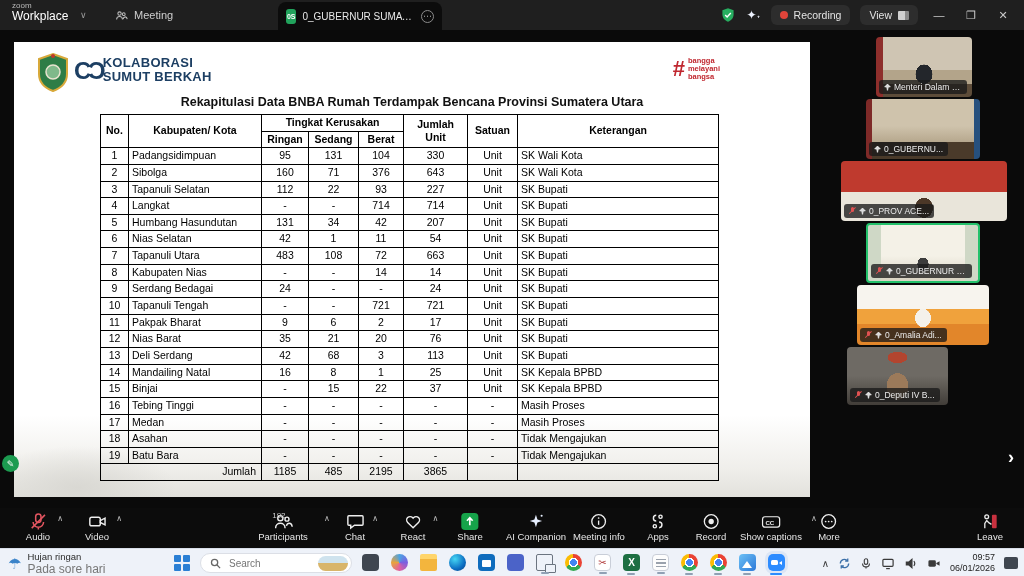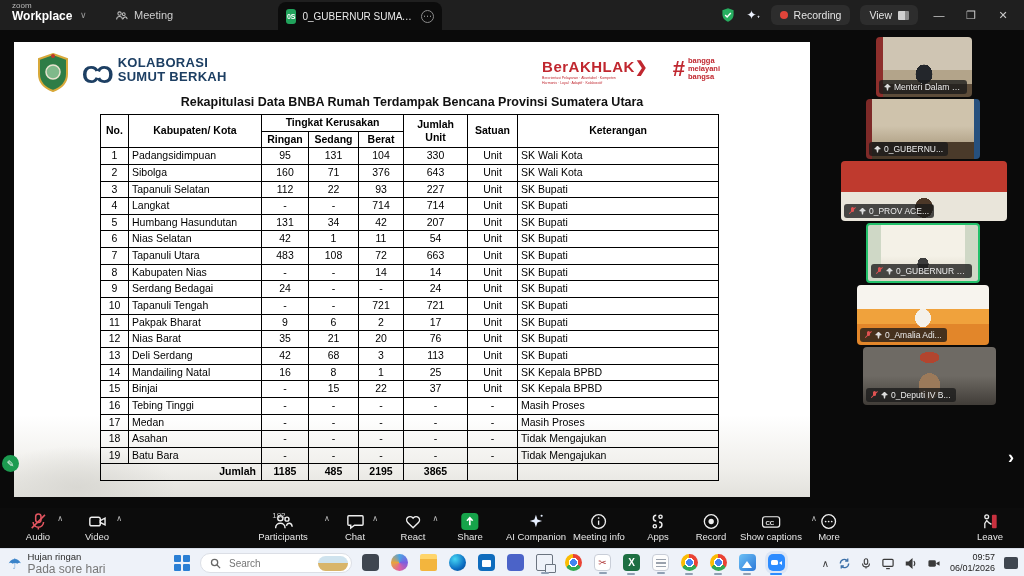--- a/index.html
+++ b/index.html
@@ -3,58 +3,58 @@
 <meta charset="utf-8">
 <style>
   html,body{margin:0;padding:0;background:#000;}
   *{box-sizing:border-box;font-family:"Liberation Sans",sans-serif;}
   #stage{position:relative;width:1024px;height:576px;background:#0a0a0a;overflow:hidden;}
 
   
   .titlebar{position:absolute;left:0;top:0;width:1024px;height:30px;background:#1f1f1f;display:flex;align-items:center;}
   .brand{position:absolute;left:12px;top:2px;color:#fff;line-height:1;}
   .brand .z{font-size:8px;color:#b9b9b9;}
-  .brand .w{font-size:12px;font-weight:bold;}
+  .brand .w{font-size:12px;font-weight:normal;}
   .brand-chevron{position:absolute;left:80px;top:10px;color:#9a9a9a;font-size:9px;}
   .meeting-tab{position:absolute;left:115px;top:0;height:30px;display:flex;align-items:center;gap:6px;color:#cfcfcf;font-size:11px;}
   .active-tab{position:absolute;left:278px;top:2px;width:164px;height:28px;background:#0c0c0c;border-radius:8px 8px 0 0;display:flex;align-items:center;gap:6px;padding:0 8px;}
   .tab-avatar{width:15px;height:15px;border-radius:3px;background:#21a35c;color:#fff;font-size:7px;font-weight:bold;display:flex;align-items:center;justify-content:center;}
   .tab-label{color:#e8e8e8;font-size:10px;white-space:nowrap;overflow:hidden;text-overflow:ellipsis;max-width:118px;}
   .tab-more{color:#bdbdbd;font-size:9px;border:1px solid #8b8b8b;border-radius:50%;width:13px;height:13px;line-height:10px;text-align:center;flex:0 0 auto;}
   .tb-right{position:absolute;right:0;top:0;height:30px;display:flex;align-items:center;gap:10px;padding-right:10px;}
   .rec-pill,.view-pill{background:#2d2d2d;border-radius:6px;height:20px;display:flex;align-items:center;gap:6px;padding:0 9px;color:#e3e3e3;font-size:10.5px;}
   .rec-dot{width:8px;height:8px;border-radius:50%;background:#e0443a;}
   .view-grid{width:11px;height:9px;background:linear-gradient(90deg,#cfcfcf 0 65%,#8a8a8a 65% 100%);border-radius:1px;}
   .winbtn{color:#c9c9c9;font-size:11px;width:22px;text-align:center;}
   .sparkle{color:#eef3ff;font-size:12px;}
 
   
   .doc{position:absolute;left:14px;top:42px;width:796px;height:455px;background:
     radial-gradient(140px 60px at 8% 98%, #d9d8d3 0%, rgba(217,216,211,0) 70%),
     linear-gradient(180deg,#ffffff 0 82%, #efeeea 94%, #e2e1dc 100%);
   }
   .doc-header{position:absolute;left:12px;top:8px;right:12px;height:44px;}
   .crest{position:absolute;left:10px;top:2px;}
-  .kolab{position:absolute;left:56px;top:6px;display:flex;align-items:flex-end;gap:7px;}
+  .kolab{position:absolute;left:48px;top:6px;display:flex;align-items:center;}
   .kolab-mark{font-size:24px;font-weight:bold;color:#1d3f63;line-height:0.8;letter-spacing:-3px;}
   .kolab-text{color:#1d3f63;font-size:13px;font-weight:bold;line-height:1.1;letter-spacing:0.3px;}
   .berakhlak{position:absolute;right:150px;top:8px;text-align:left;}
   .berakhlak .big{color:#c0272f;font-size:15px;font-weight:bold;letter-spacing:0.5px;}
   .berakhlak .arr{color:#c0272f;font-weight:bold;}
   .berakhlak .sub{color:#c0272f;font-size:3.5px;line-height:1.3;}
   .bangga{position:absolute;right:78px;top:6px;display:flex;gap:3px;align-items:center;}
   .bangga .hash{color:#c0272f;font-size:22px;font-weight:bold;}
   .bangga .lines{color:#c0272f;font-size:7.5px;font-weight:bold;line-height:1.1;}
   .doc-title{position:absolute;left:0;right:0;top:53px;text-align:center;font-size:12.5px;font-weight:bold;color:#111;}
   table.rekap{position:absolute;left:86px;top:72px;border-collapse:collapse;table-layout:fixed;width:618px;font-size:10.5px;color:#000;}
   .rekap th,.rekap td{border:1px solid #000;padding:1px 3px;line-height:1.3;}
   .rekap thead th{font-size:10.5px;font-weight:bold;text-align:center;}
   .rekap td{text-align:center;height:14px;}
   .rekap td.tl{text-align:left;}
-  .rekap .totrow td{font-weight:bold;}
+  .rekap .totrow td{font-weight:normal;}
   .rekap .totrow .lbl{text-align:right;padding-right:5px;}
   .annot-btn{position:absolute;left:2px;top:455px;width:17px;height:17px;border-radius:50%;background:#1c9b50;color:#fff;font-size:9px;display:flex;align-items:center;justify-content:center;}
 
   
   .sidebar{position:absolute;left:836px;top:35px;width:176px;height:473px;}
   .thumb{position:absolute;border-radius:4px;overflow:hidden;}
   .pill{position:absolute;left:3px;bottom:3px;max-width:92%;background:rgba(25,25,25,.78);border-radius:3px;padding:2px 5px;display:flex;align-items:center;gap:3px;color:#ececec;font-size:8.5px;white-space:nowrap;overflow:hidden;}
   .pill .nm{overflow:hidden;text-overflow:ellipsis;}
   .mic-ic{width:7px;height:9px;flex:0 0 auto;position:relative;}
   .mic-ic::before{content:"";position:absolute;left:2px;top:0;width:3px;height:5px;background:#e05252;border-radius:2px;}
@@ -72,21 +72,21 @@
       radial-gradient(16px 18px at 50% 78%,#4b3727 55%,rgba(0,0,0,0) 56%),
       linear-gradient(180deg,#bf3a2e 0 52%,#e9e5da 52% 100%);}
   .t3{left:30px;top:188px;width:114px;height:60px;border:2px solid #23c16b;background:
       radial-gradient(10px 12px at 50% 70%,#3c3c3c 55%,rgba(0,0,0,0) 56%),
       linear-gradient(90deg,#cfd8c6 0 12%,rgba(0,0,0,0) 12% 88%,#cfd8c6 88%),
       linear-gradient(180deg,#f4f1e7 0 55%,#d9d3c2 100%);}
   .t4{left:21px;top:250px;width:132px;height:60px;background:
       radial-gradient(13px 15px at 50% 55%,#f4f1ea 60%,rgba(0,0,0,0) 61%),
       linear-gradient(0deg,#e2862a 0 35%,#f0a23c 35% 60%,rgba(0,0,0,0) 60%),
       linear-gradient(180deg,#f7f4ee 0 60%,#f3c98a 100%);}
-  .t5{left:27px;top:312px;width:133px;height:58px;background:
+  .t5{left:11px;top:312px;width:101px;height:58px;background:
       radial-gradient(18px 22px at 50% 68%,#9c7a5a 60%,rgba(0,0,0,0) 61%),
       radial-gradient(14px 8px at 50% 18%,#b2452f 70%,rgba(0,0,0,0) 71%),
       linear-gradient(180deg,#6e6a64 0 50%,#413d38 100%);}
   .t6{left:2px;top:374px;width:170px;height:94px;border:1px solid #e6e6e6;background:
       radial-gradient(9px 10px at 22% 62%,#3a2d22 60%,rgba(0,0,0,0) 61%),
       radial-gradient(9px 10px at 50% 60%,#3a2d22 60%,rgba(0,0,0,0) 61%),
       radial-gradient(9px 10px at 78% 62%,#3a2d22 60%,rgba(0,0,0,0) 61%),
       linear-gradient(0deg,#3c2f23 0 22%,rgba(0,0,0,0) 22%),
       linear-gradient(180deg,#cdbda4 0 40%,#8d7558 100%);}
   .next-arrow{position:absolute;right:-2px;top:412px;color:#fff;font-size:18px;font-weight:bold;}
@@ -195,25 +195,20 @@
           <circle cx="17" cy="20" r="7" fill="#7fb98a" stroke="#e8e3cf" stroke-width="1.5"></circle>
           <circle cx="17" cy="4" r="2" fill="#c0392b"></circle>
         </svg>
       <div class="kolab">
         <span class="kolab-mark">CƆ</span>
         <span class="kolab-text">
           <div>KOLABORASI</div>
           <div>SUMUT BERKAH</div>
         </span>
       </div>
-      <div class="berakhlak">
-        <div class="big"><span>BerAKHLAK</span><span class="arr">❯</span></div>
-        <div class="sub">Berorientasi Pelayanan · Akuntabel · Kompeten</div>
-        <div class="sub">Harmonis · Loyal · Adaptif · Kolaboratif</div>
-      </div>
       <div class="bangga">
         <span class="hash">#</span>
         <span class="lines">
           <div>bangga</div>
           <div>melayani</div>
           <div>bangsa</div>
         </span>
       </div>
     </div>
     <div class="doc-title">Rekapitulasi Data BNBA Rumah Terdampak Bencana Provinsi Sumatera Utara</div>

